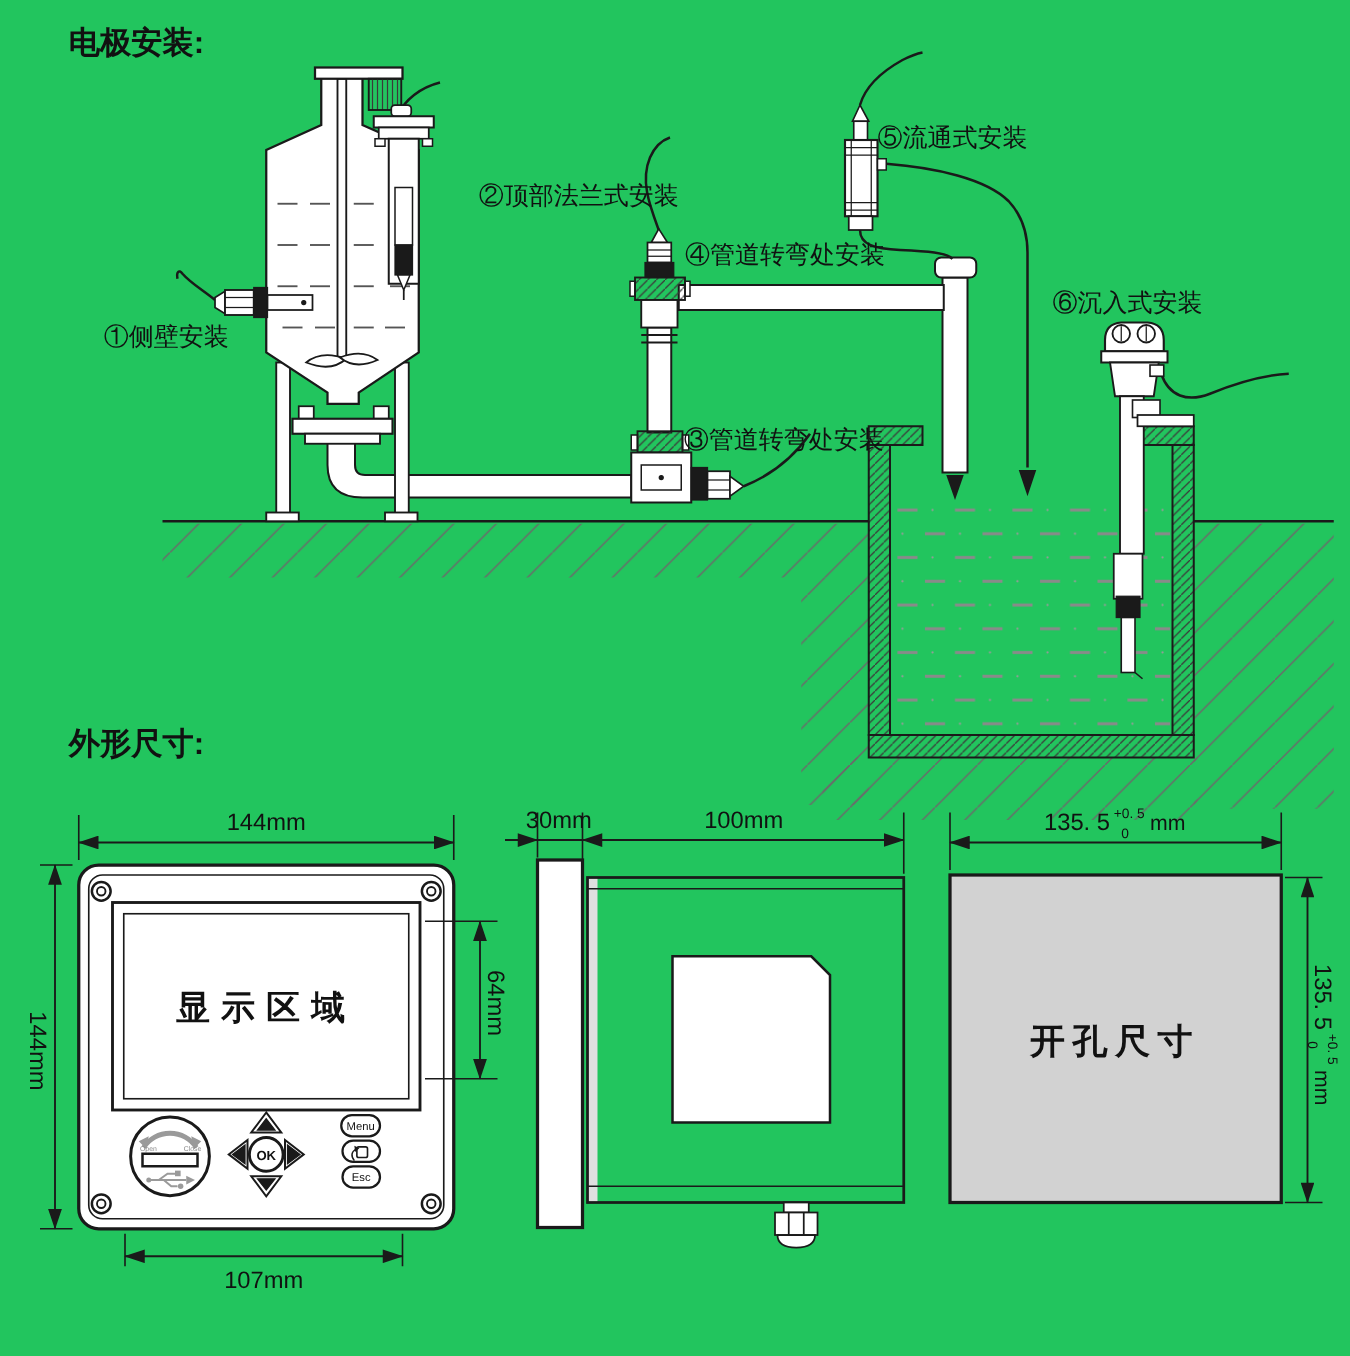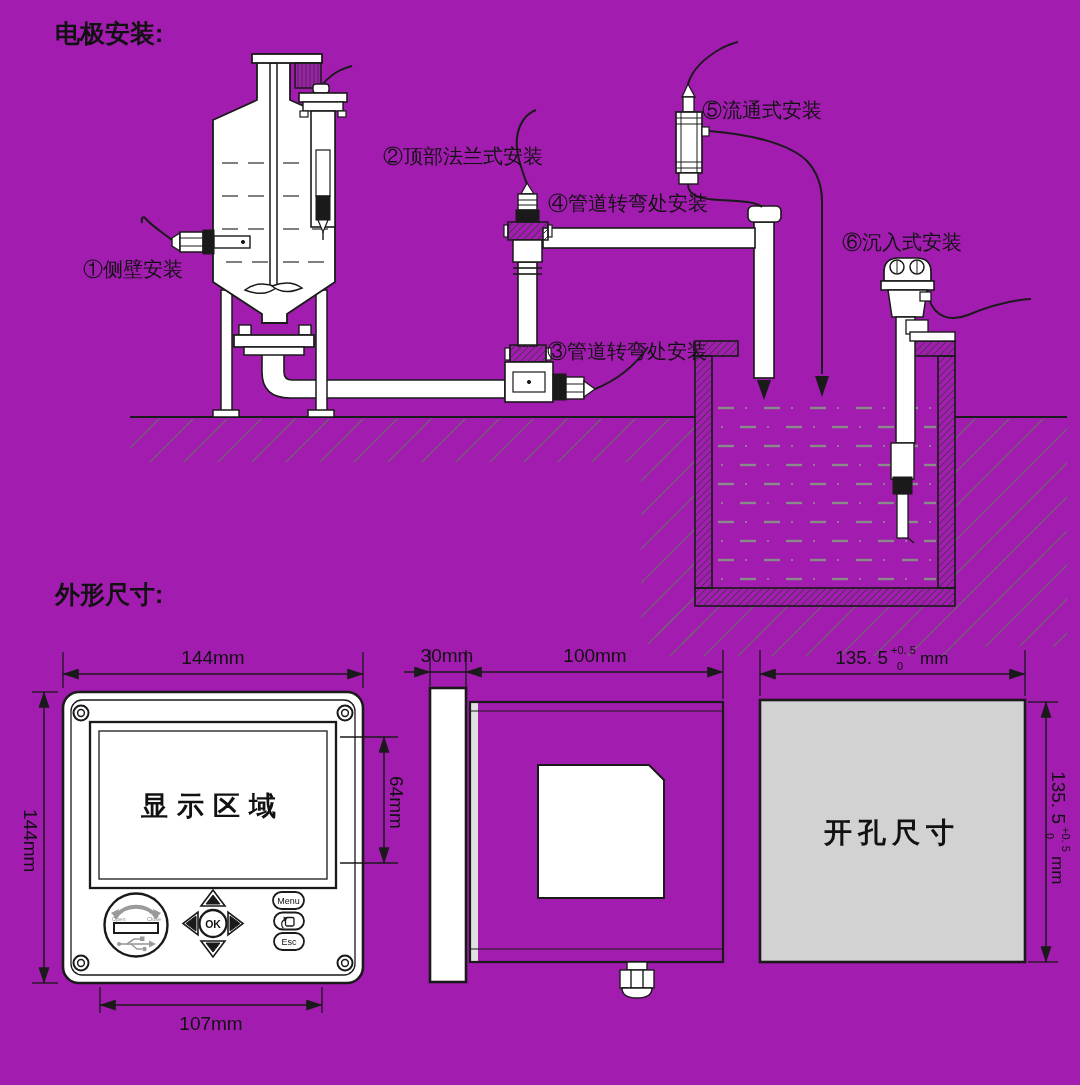--- a/index.html
+++ b/index.html
@@ -1,16 +1,16 @@
 <!DOCTYPE html>
 <html><head>
 <meta charset="utf-8">
 <style>
   html,body{margin:0;padding:0;background:#fff;}
-  .page{position:relative;width:1080px;height:1085px;background:#a21caf;overflow:hidden;
+  .page{position:relative;width:1080px;height:1085px;background:#22c55e;overflow:hidden;
         font-family:"Liberation Sans",sans-serif;}
   svg{position:absolute;left:0;top:0;}
   svg text{fill:#111;}
   .cjk-title{font-size:25px;font-weight:700;font-family:"Liberation Sans",sans-serif;}
   .lbl{font-size:20px;font-family:"Liberation Sans",sans-serif;}
   .dim{font-size:19px;}
   .dim-sm{font-size:11px;}
   .dim-unit{font-size:17px;}
   .serif-big{font-family:"DejaVu Serif",serif;font-weight:700;}
   .tiny{font-size:5.5px;fill:#8a8a8a;}

